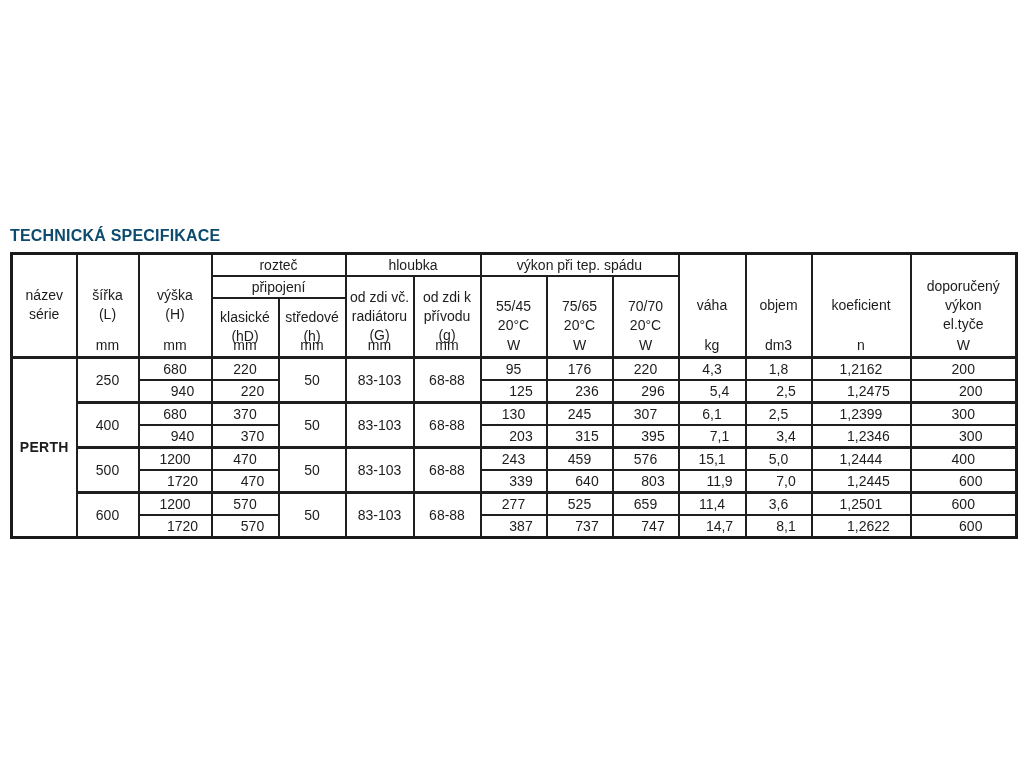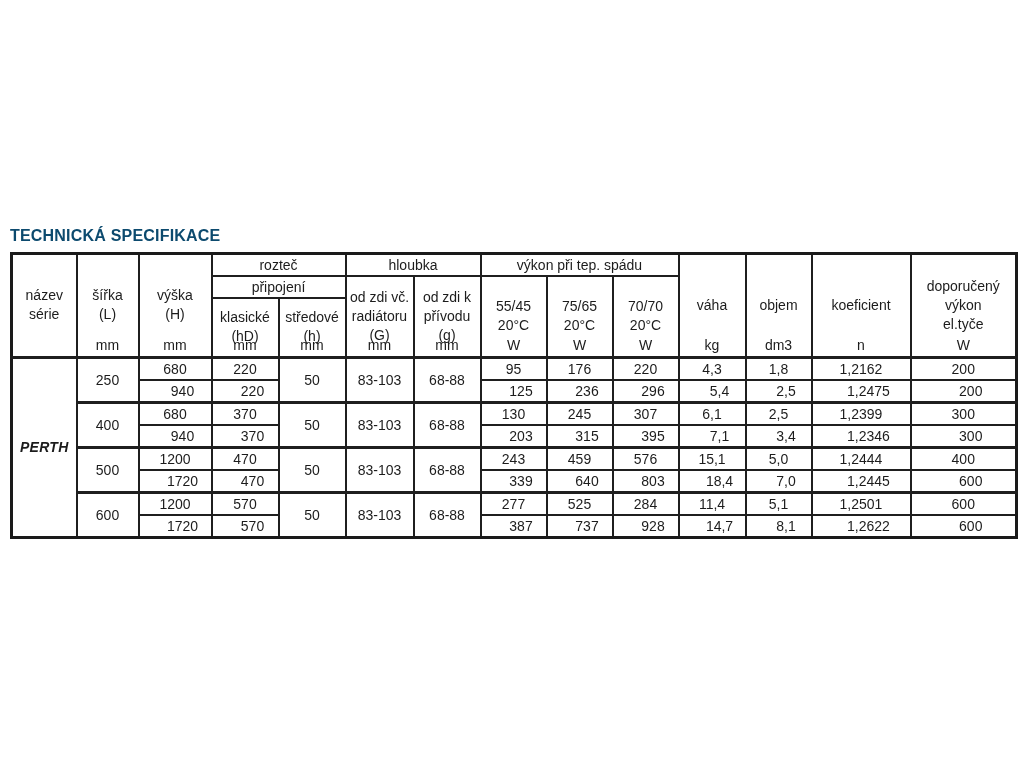--- a/index.html
+++ b/index.html
@@ -54,21 +54,21 @@
   }
   
   tr.hr1 { height: 22px; }
   tr.hr2 { height: 21px; }
   tr.hr3 { height: 59px; }
   tr.dr  { height: 22px; }
   
   tr.first-data td { border-top-width: 3px; }
   tr.gs td { border-top-width: 3px; }      
   tr.inner td { border-top-width: 1px; padding-left: 15px; }   
-  td.series { font-weight: bold; font-size: 13px; letter-spacing: 0.3px; font-style: italic; }
+  td.series { font-weight: bold; font-size: 13px; letter-spacing: 0.3px; }
 </style>
 </head>
 <body>
 
 <h1 class="title">TECHNICKÁ SPECIFIKACE</h1>
 
 <table class="spec">
   <colgroup>
     <col style="width:65px">
       <col style="width:62px">
@@ -241,47 +241,47 @@
       <td>1,2444</td>
       <td>400</td>
     </tr>
 
     <tr class="dr inner">
       <td>1720</td>
       <td>470</td>
       <td>339</td>
       <td>640</td>
       <td>803</td>
-      <td>18,4</td>
+      <td>11,9</td>
       <td>7,0</td>
       <td>1,2445</td>
       <td>600</td>
     </tr>
 
     <tr class="dr gs">
       <td rowspan="2">600</td>
       <td>1200</td>
       <td>570</td>
       <td rowspan="2">50</td>
       <td rowspan="2">83-103</td>
       <td rowspan="2">68-88</td>
       <td>277</td>
       <td>525</td>
-      <td>284</td>
+      <td>659</td>
       <td>11,4</td>
-      <td>5,1</td>
+      <td>3,6</td>
       <td>1,2501</td>
       <td>600</td>
     </tr>
 
     <tr class="dr inner">
       <td>1720</td>
       <td>570</td>
       <td>387</td>
       <td>737</td>
-      <td>928</td>
+      <td>747</td>
       <td>14,7</td>
       <td>8,1</td>
       <td>1,2622</td>
       <td>600</td>
     </tr>
   </tbody>
 </table>
 
 </body></html>

